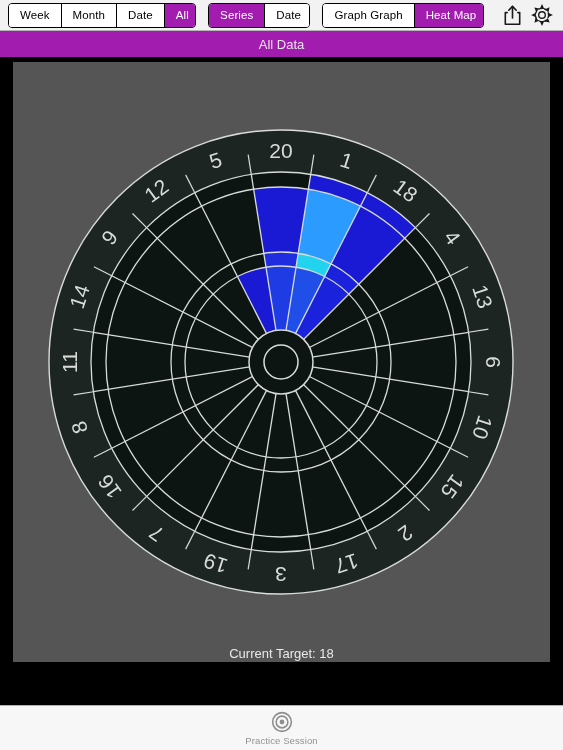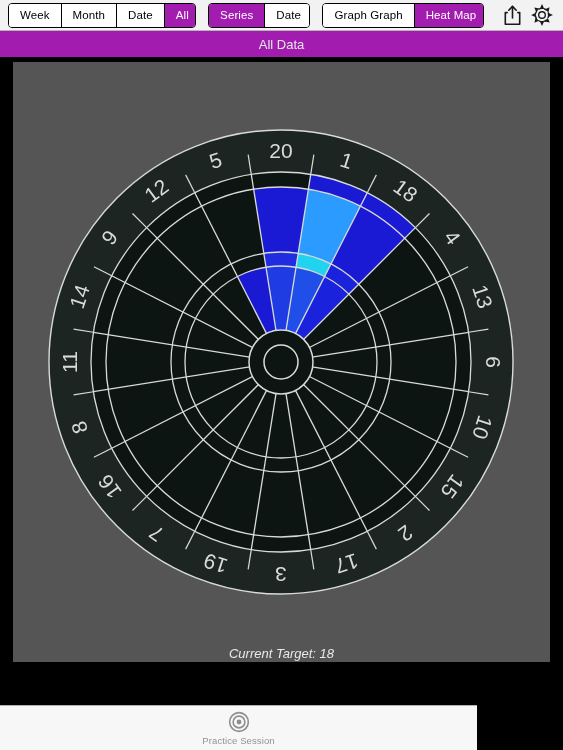--- a/index.html
+++ b/index.html
@@ -90,29 +90,28 @@
     background: #555555;
   }
   .footer-label {
     position: absolute;
     left: 0;
     right: 0;
     bottom: 10px;
     text-align: center;
     color: #e9e9e9;
     font-size: 13px;
-    font-style: italic;
   }
 
   
   .tabbar {
     position: absolute;
     left: 0;
     bottom: 0;
-    width: 477px;
+    width: 563px;
     height: 44px;
     background: #f7f7f7;
     border-top: 1px solid #b2b2b2;
     display: flex;
     align-items: center;
   }
   .tab {
     flex: 1;
     display: flex;
     flex-direction: column;

